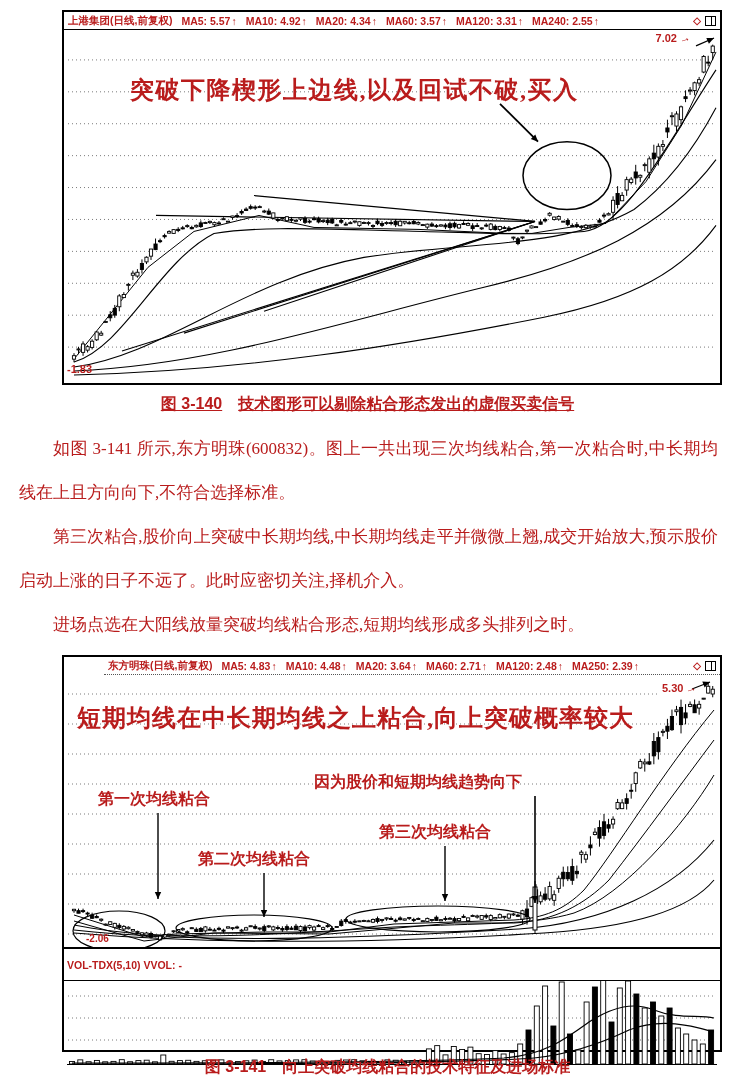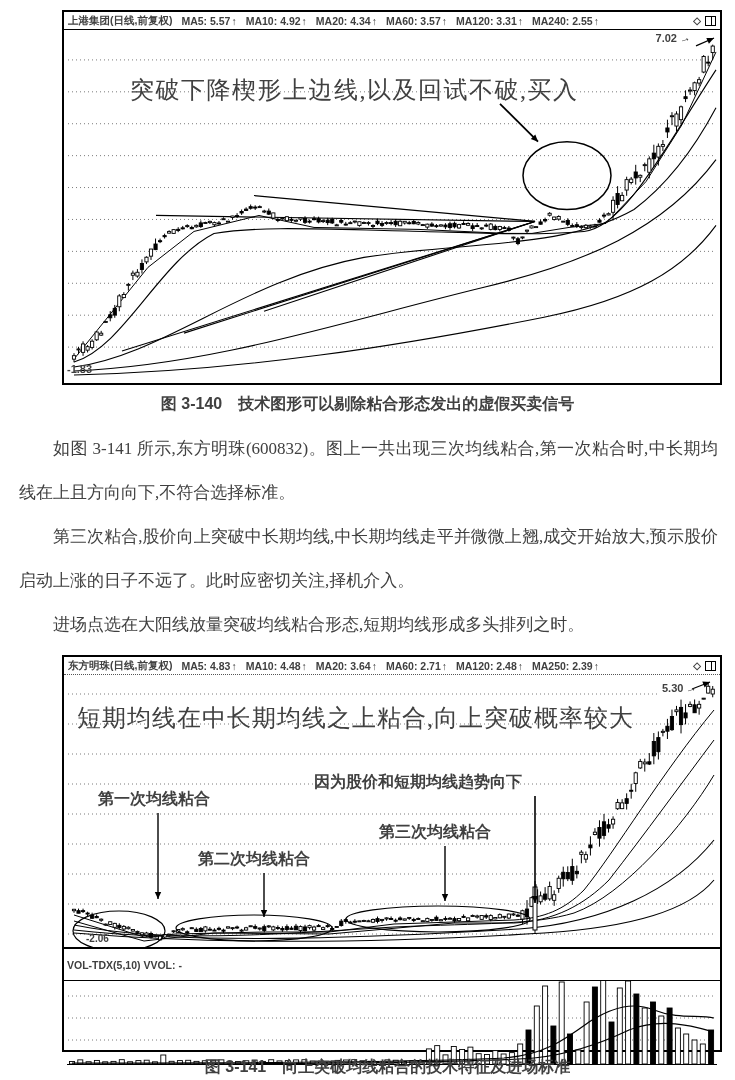--- a/index.html
+++ b/index.html
@@ -1,67 +1,67 @@
 <!DOCTYPE html>
 <html><head>
 <meta charset="utf-8">
 <style>
   html,body{margin:0;padding:0;background:#fff;}
   .page{position:relative;width:735px;height:1080px;background:#fff;overflow:hidden;
-        font-family:"Liberation Sans",sans-serif;color:#404040;}
+        font-family:"Liberation Sans",sans-serif;color:#b91c1c;}
 
   
   .chart-frame{position:absolute;left:62px;background:#fff;border:2px solid #000;}
   #fig1{top:10px;width:656px;height:371px;}
   #fig2{top:655px;width:656px;height:393px;}
 
   .chart-header{height:18px;display:flex;align-items:center;gap:9px;padding:0 4px;
                 font-size:10.5px;font-weight:bold;white-space:nowrap;box-sizing:border-box;}
   #fig1 .chart-header{border-bottom:1px solid #000;}
-  #fig2 .chart-header{border-bottom:1px dotted #555;}
+  #fig2 .chart-header{border-bottom:1px dotted #555;margin-left:40px;}
   .chart-title{font-weight:bold;}
   .ma-list{display:flex;gap:9px;flex:1;}
   .ma-item{font-weight:bold;}
   .dir{font-weight:normal;margin-left:1px;}
   .header-icons{display:flex;gap:4px;align-items:center;}
   .diamond{font-size:10px;line-height:10px;}
   .win-icon{display:inline-block;width:9px;height:8px;border:1px solid #000;position:relative;}
   .win-icon::after{content:"";position:absolute;left:55%;top:0;bottom:0;border-left:1px solid #000;}
 
   .chart-body{position:relative;width:100%;height:351px;}
   .price-pane{position:relative;width:100%;height:272px;}
   .vol-pane{position:relative;width:100%;height:85px;}
   .chart-body svg,.price-pane svg,.vol-pane svg{position:absolute;left:0;top:0;width:100%;height:100%;display:block;}
 
   .vol-header{height:15px;border-top:2px solid #000;border-bottom:1px solid #000;
               display:flex;align-items:center;gap:10px;padding:8px 3px;font-size:10.5px;
               font-weight:bold;white-space:nowrap;}
 
   
   .big-note{position:absolute;font-family:"Liberation Serif","DejaVu Serif",serif;
-            font-weight:400;white-space:nowrap;}
+            font-weight:700;white-space:nowrap;}
   .fig1-note{left:66px;top:44px;font-size:24px;letter-spacing:1.5px;}
   .fig2-note{left:13px;top:27px;font-size:24px;letter-spacing:1px;}
   .small-note{position:absolute;font-size:16px;font-weight:700;white-space:nowrap;}
   .note-entry{left:250px;top:97px;}
   .note-first{left:34px;top:114px;}
   .note-third{left:315px;top:147px;}
   .note-second{left:134px;top:174px;}
   .price-high{position:absolute;font-size:11px;font-weight:bold;white-space:nowrap;}
   #fig1 .price-high{right:30px;top:2px;}
   #fig2 .price-high{left:598px;top:7px;}
   .parrow{display:inline-block;transform:rotate(-18deg);margin-left:2px;}
   .price-low{position:absolute;font-size:11px;font-weight:bold;}
   #fig1 .price-low{left:3px;top:333px;}
   #fig2 .price-low{left:22px;top:258px;font-size:10px;}
 
   
   .caption{position:absolute;left:0;width:735px;text-align:center;
            font-size:16px;font-weight:bold;white-space:nowrap;}
-  #caption1{top:394px;}
+  #caption1{top:394px;text-decoration:underline;}
   #caption2{top:1057px;margin-left:20px;}
   .cap-num{margin-right:16px;}
 
   .body-text{position:absolute;left:19px;top:427px;width:699px;
              font-family:"Liberation Serif","DejaVu Serif",serif;
              font-size:17px;line-height:44px;text-align:justify;}
   .body-text p{margin:0;text-indent:2em;}
 </style>
 </head>
 <body>

